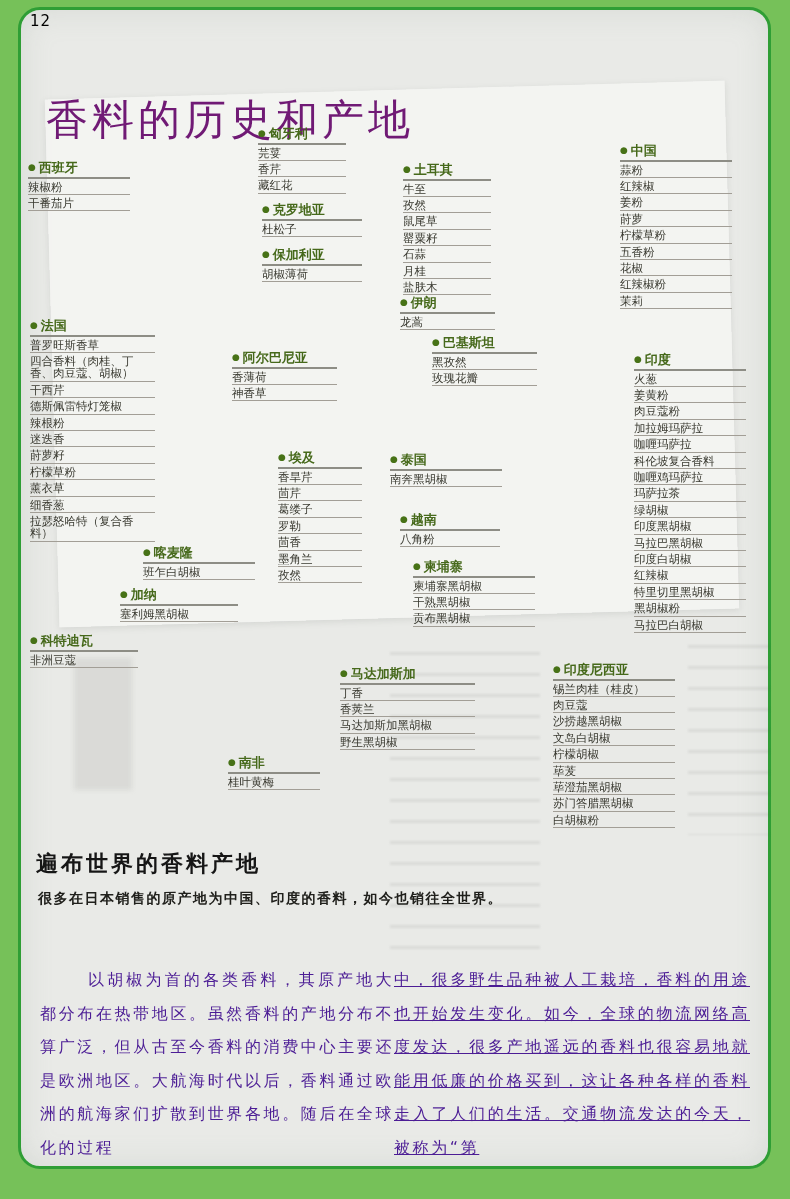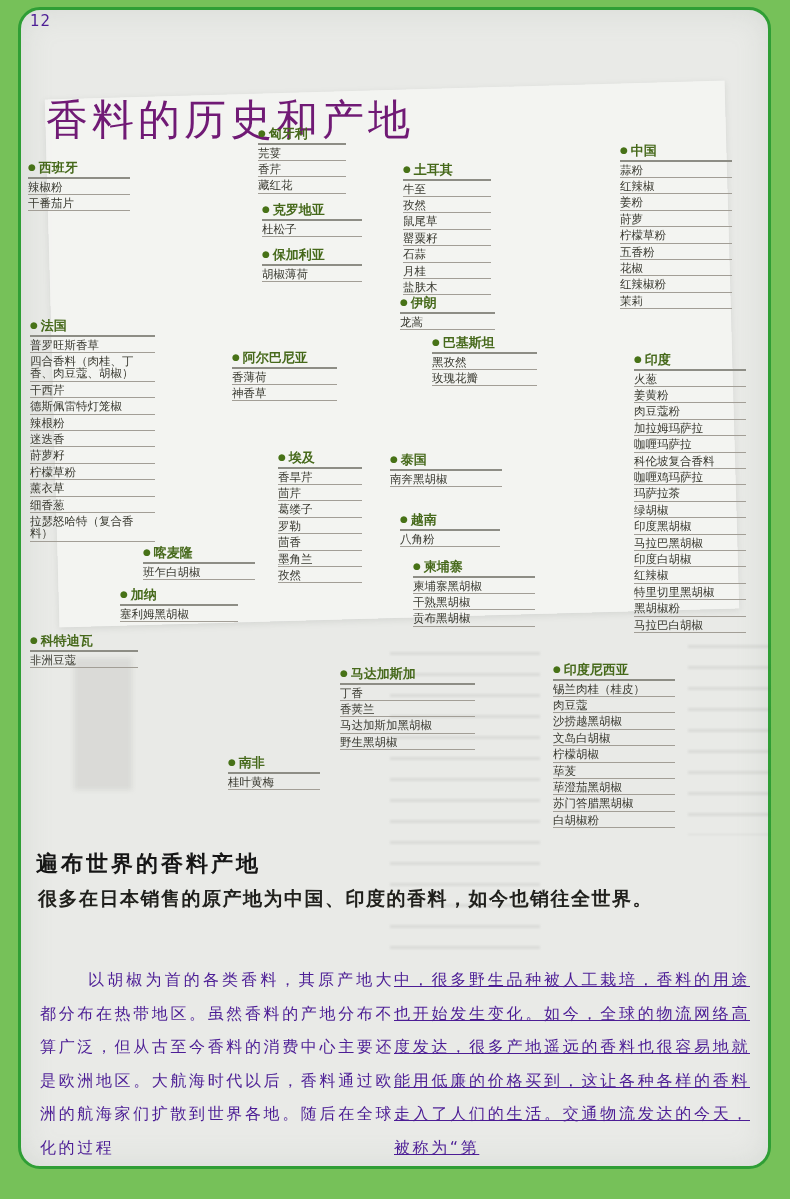--- a/index.html
+++ b/index.html
@@ -18,21 +18,21 @@
     box-shadow:inset 0 0 30px rgba(160,170,160,0.25);
   }
   .sheet{
     position:absolute;left:52px;top:90px;width:680px;height:528px;
     background:rgba(252,252,250,0.55);
     transform:rotate(-1.6deg);
     box-shadow:0 2px 6px rgba(120,130,120,0.18);
   }
   .page-number{
     position:absolute;left:30px;top:12px;
-    font-size:15px;color:#4c1d95;letter-spacing:1px;
+    font-size:15px;color:#000000;letter-spacing:1px;
   }
   .main-title{
     position:absolute;left:46px;top:64px;
     font-size:42px;font-weight:400;color:#701a75;
     letter-spacing:4px;white-space:nowrap;
   }
   .group{
     position:absolute;
   }
   .g-head{
@@ -47,21 +47,21 @@
     border-bottom:1px solid #a29e96;
     padding:2px 0 1px 0;line-height:1.08;
   }
   .section-heading{
     position:absolute;left:36px;top:831px;
     font-size:22px;font-weight:800;color:#161616;
     letter-spacing:3px;white-space:nowrap;
   }
   .section-subtitle{
     position:absolute;left:38px;top:884px;width:640px;
-    font-size:19px;font-weight:600;color:#20201c;
+    font-size:14px;font-weight:600;color:#20201c;
     line-height:28px;letter-spacing:1.5px;
   }
   .body-col{
     position:absolute;top:947px;
     font-size:16px;color:#4c1d95;
     line-height:33.5px;letter-spacing:2.6px;
     text-align:justify;
   }
   .col-left{left:40px;width:354px;text-indent:3em;}
   .col-right{left:394px;width:356px;text-decoration:underline;}

